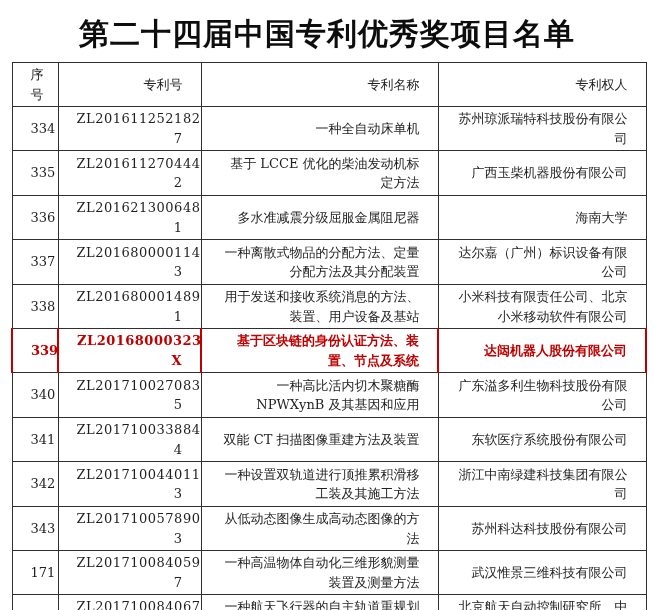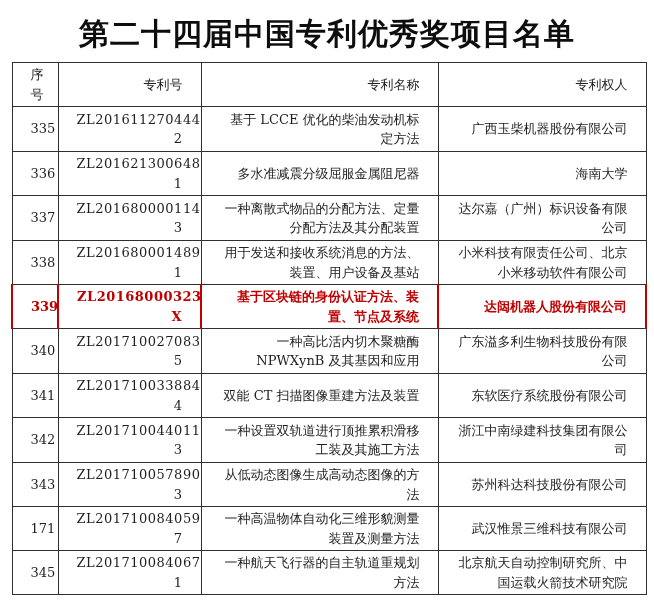--- a/index.html
+++ b/index.html
@@ -92,20 +92,26 @@
     </colgroup>
     <thead>
       <tr class="hdr">
         <th>序号</th>
         <th>专利号</th>
         <th>专利名称</th>
         <th>专利权人</th>
       </tr>
     </thead>
     <tbody id="rows-body">
+        <tr class="r-0">
+          <td>334</td>
+          <td class="patent-no">ZL201611252182. 7</td>
+          <td>一种全自动床单机</td>
+          <td>苏州琼派瑞特科技股份有限公司</td>
+        </tr>
         <tr class="r-1">
           <td>335</td>
           <td class="patent-no">ZL201611270444. 2</td>
           <td>基于 LCCE 优化的柴油发动机标定方法</td>
           <td>广西玉柴机器股份有限公司</td>
         </tr>
         <tr class="r-2">
           <td>336</td>
           <td class="patent-no">ZL201621300648. 1</td>
           <td>多水准减震分级屈服金属阻尼器</td>

